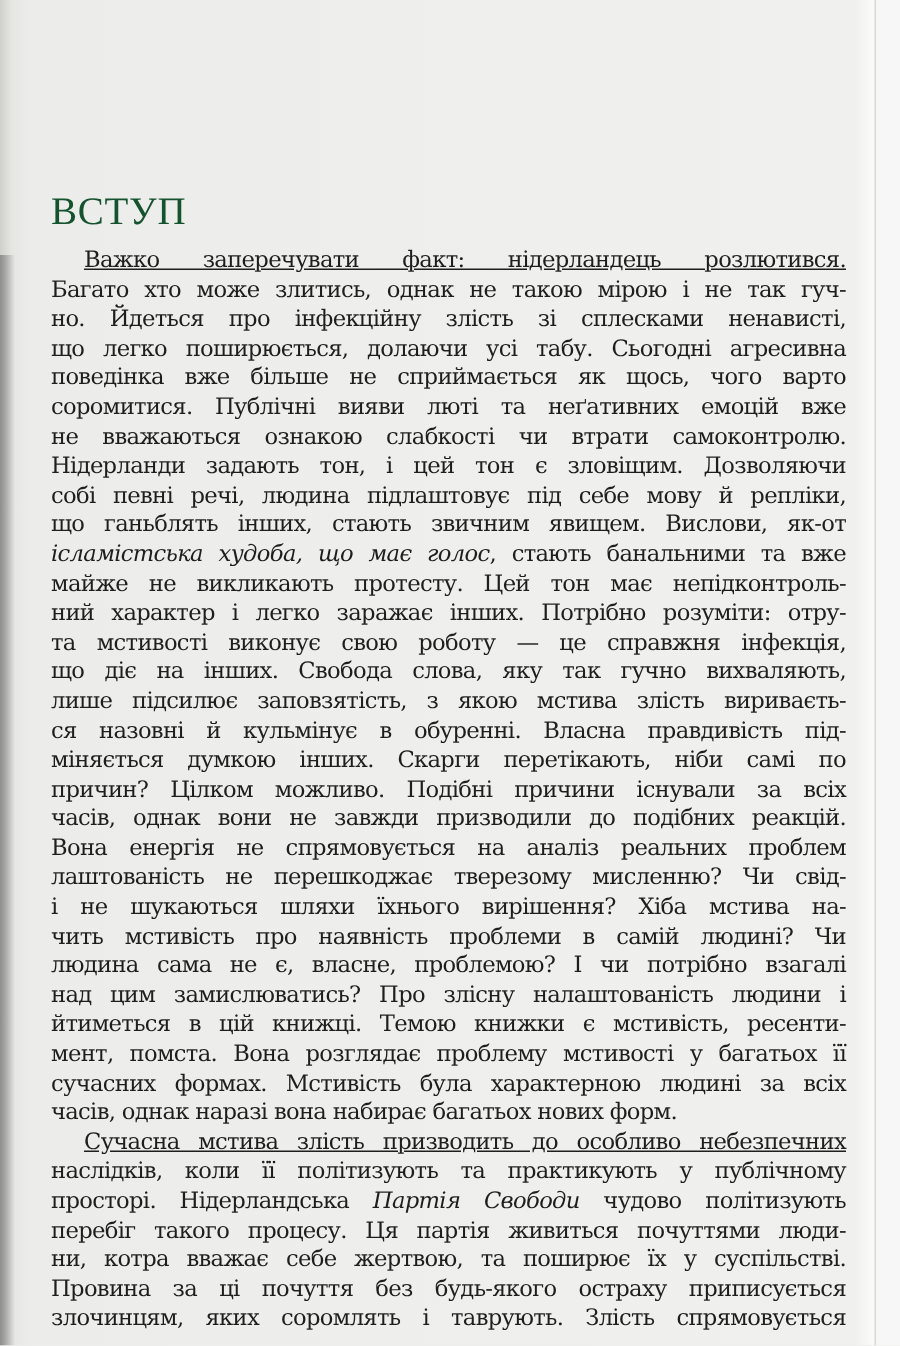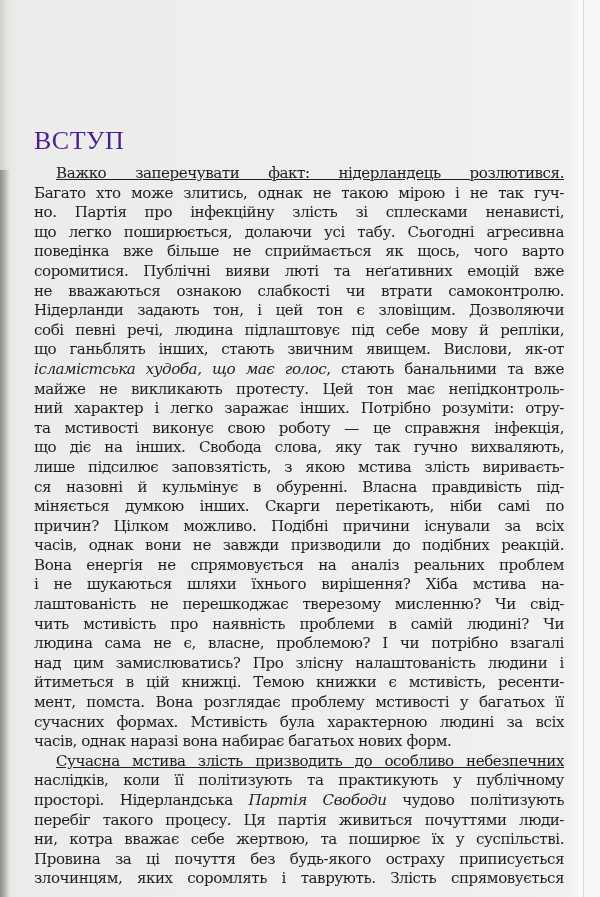--- a/index.html
+++ b/index.html
@@ -18,21 +18,21 @@
     position:absolute; left:0; top:170px; width:10px; height:727px;
     background: linear-gradient(90deg, #8e8e8c, rgba(200,200,198,0));
   }
   .right-edge {
     position:absolute; left:583px; top:0; width:17px; height:897px;
     background:#f7f7f7; border-left:1px solid #d8d8d6;
   }
   h1 {
     position:absolute; left:34px; top:126px; margin:0;
     font-family:"Liberation Serif", serif; font-weight:normal;
-    font-size:26px; letter-spacing:0.5px; color:#4c1d95;
+    font-size:26px; letter-spacing:0.5px; color:#14532d;
   }
   .text {
     position:absolute; left:34px; top:164px; width:530px;
     font-size:15.1px; line-height:19.6px; text-align:justify;
     font-family:"DejaVu Serif", serif; letter-spacing:-0.45px;
     word-spacing:0px;
   }
   .line { display:block; text-align:justify; text-align-last:justify; white-space:nowrap; }
   .line.last { text-align-last:left; }
   .ind { padding-left:22px;text-decoration:underline; }
@@ -44,41 +44,41 @@
 <div class="page"></div>
 <div class="shadow-left"></div>
 <div class="right-edge"></div>
 
 <h1>ВСТУП</h1>
 
 <div class="text">
   <div>
     <span class="line ind">Важко заперечувати факт: нідерландець розлютився.</span>
     <span class="line">Багато хто може злитись, однак не такою мірою і не так гуч-</span>
-    <span class="line">но. Партія про інфекційну злість зі сплесками ненависті,</span>
+    <span class="line">но. Йдеться про інфекційну злість зі сплесками ненависті,</span>
     <span class="line">що легко поширюється, долаючи усі табу. Сьогодні агресивна</span>
     <span class="line">поведінка вже більше не сприймається як щось, чого варто</span>
     <span class="line">соромитися. Публічні вияви люті та неґативних емоцій вже</span>
     <span class="line">не вважаються ознакою слабкості чи втрати самоконтролю.</span>
     <span class="line">Нідерланди задають тон, і цей тон є зловіщим. Дозволяючи</span>
     <span class="line">собі певні речі, людина підлаштовує під себе мову й репліки,</span>
     <span class="line">що ганьблять інших, стають звичним явищем. Вислови, як-от</span>
     <span class="line"><em>ісламістська худоба, що має голос</em><span>, стають банальними та вже</span></span>
     <span class="line">майже не викликають протесту. Цей тон має непідконтроль-</span>
     <span class="line">ний характер і легко заражає інших. Потрібно розуміти: отру-</span>
     <span class="line">та мстивості виконує свою роботу — це справжня інфекція,</span>
     <span class="line">що діє на інших. Свобода слова, яку так гучно вихваляють,</span>
     <span class="line">лише підсилює заповзятість, з якою мстива злість вириваєть-</span>
     <span class="line">ся назовні й кульмінує в обуренні. Власна правдивість під-</span>
     <span class="line">міняється думкою інших. Скарги перетікають, ніби самі по</span>
     <span class="line">причин? Цілком можливо. Подібні причини існували за всіх</span>
     <span class="line">часів, однак вони не завжди призводили до подібних реакцій.</span>
     <span class="line">Вона енергія не спрямовується на аналіз реальних проблем</span>
+    <span class="line">лаштованість не перешкоджає тверезому мисленню? Чи свід-</span>
     <span class="line">і не шукаються шляхи їхнього вирішення? Хіба мстива на-</span>
-    <span class="line">лаштованість не перешкоджає тверезому мисленню? Чи свід-</span>
     <span class="line">чить мстивість про наявність проблеми в самій людині? Чи</span>
     <span class="line">людина сама не є, власне, проблемою? І чи потрібно взагалі</span>
     <span class="line">над цим замислюватись? Про злісну налаштованість людини і</span>
     <span class="line">йтиметься в цій книжці. Темою книжки є мстивість, ресенти-</span>
     <span class="line">мент, помста. Вона розглядає проблему мстивості у багатьох її</span>
     <span class="line">сучасних формах. Мстивість була характерною людині за всіх</span>
     <span class="line last">часів, однак наразі вона набирає багатьох нових форм.</span>
   </div>
   <div>
     <span class="line ind">Сучасна мстива злість призводить до особливо небезпечних</span>

